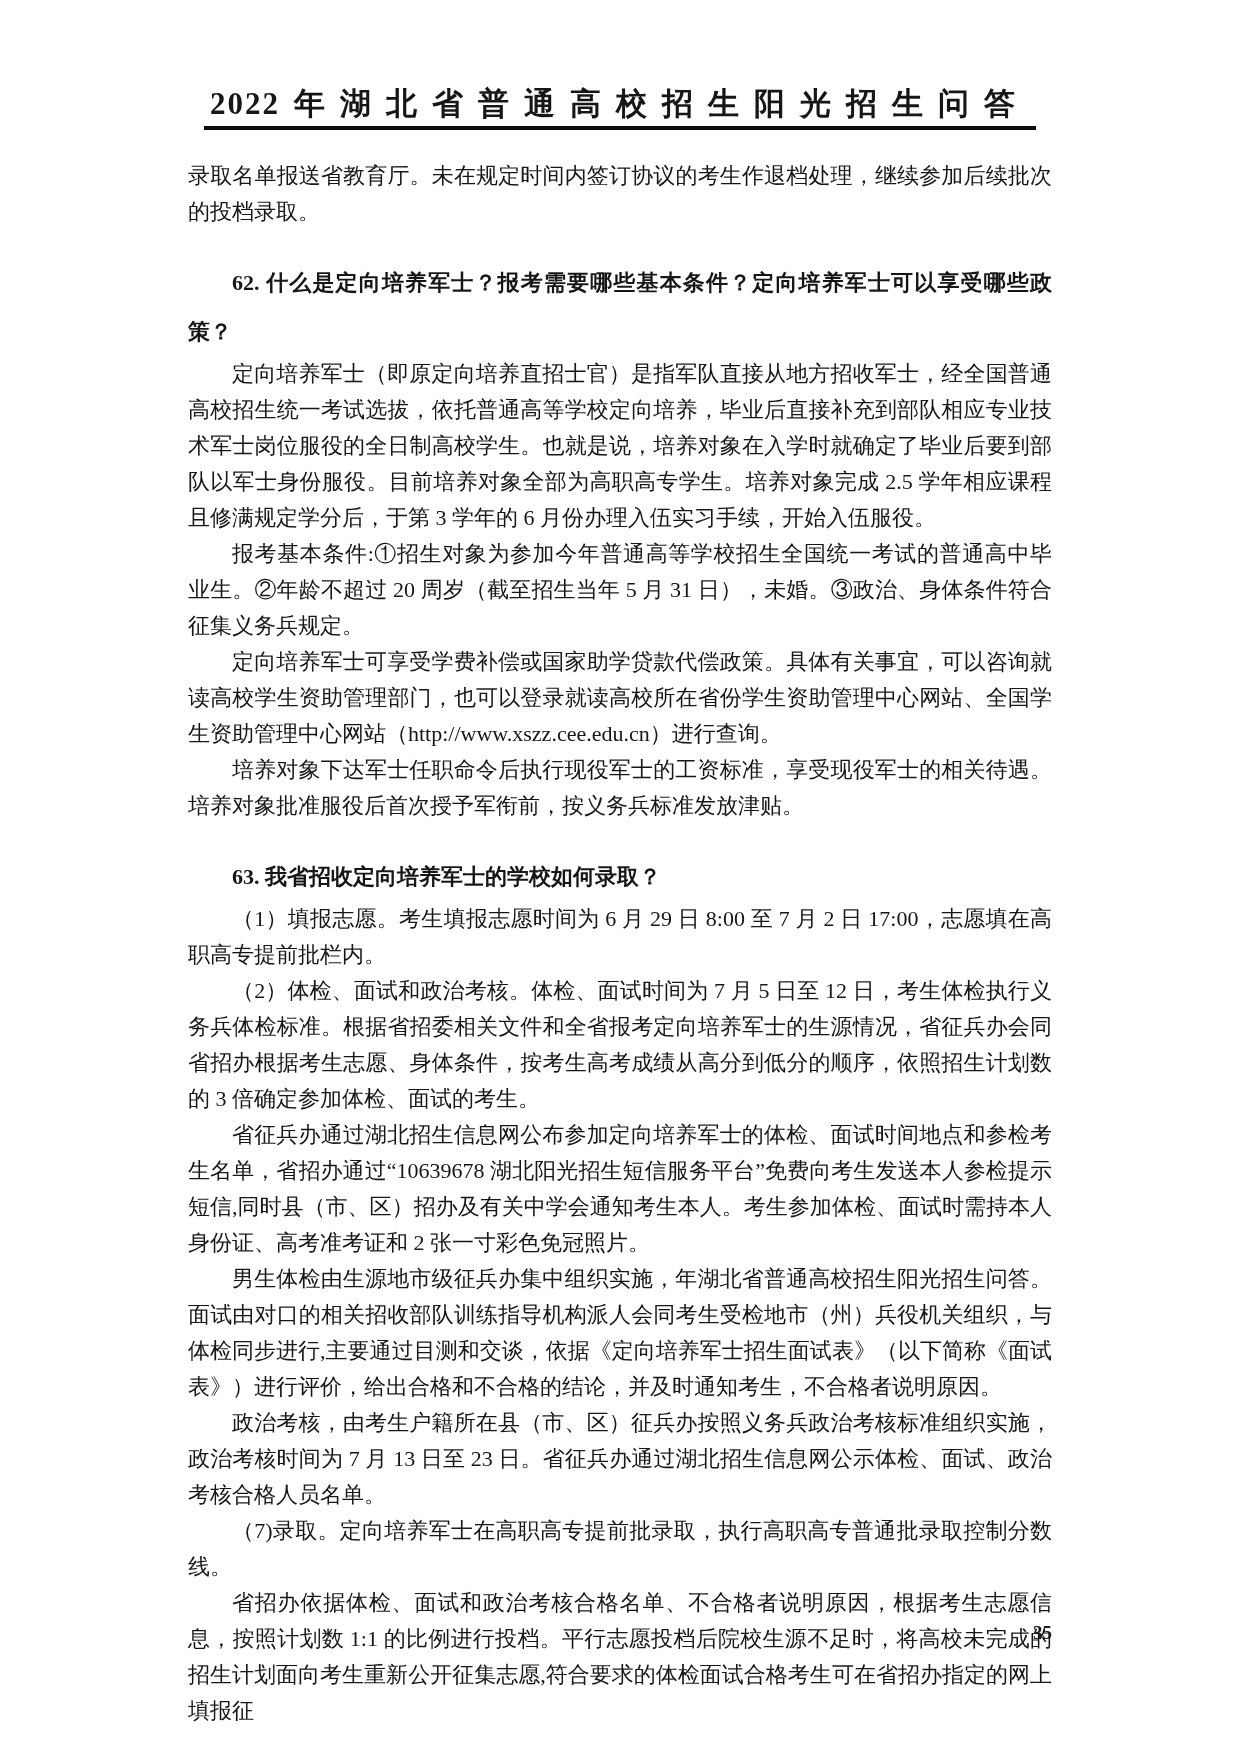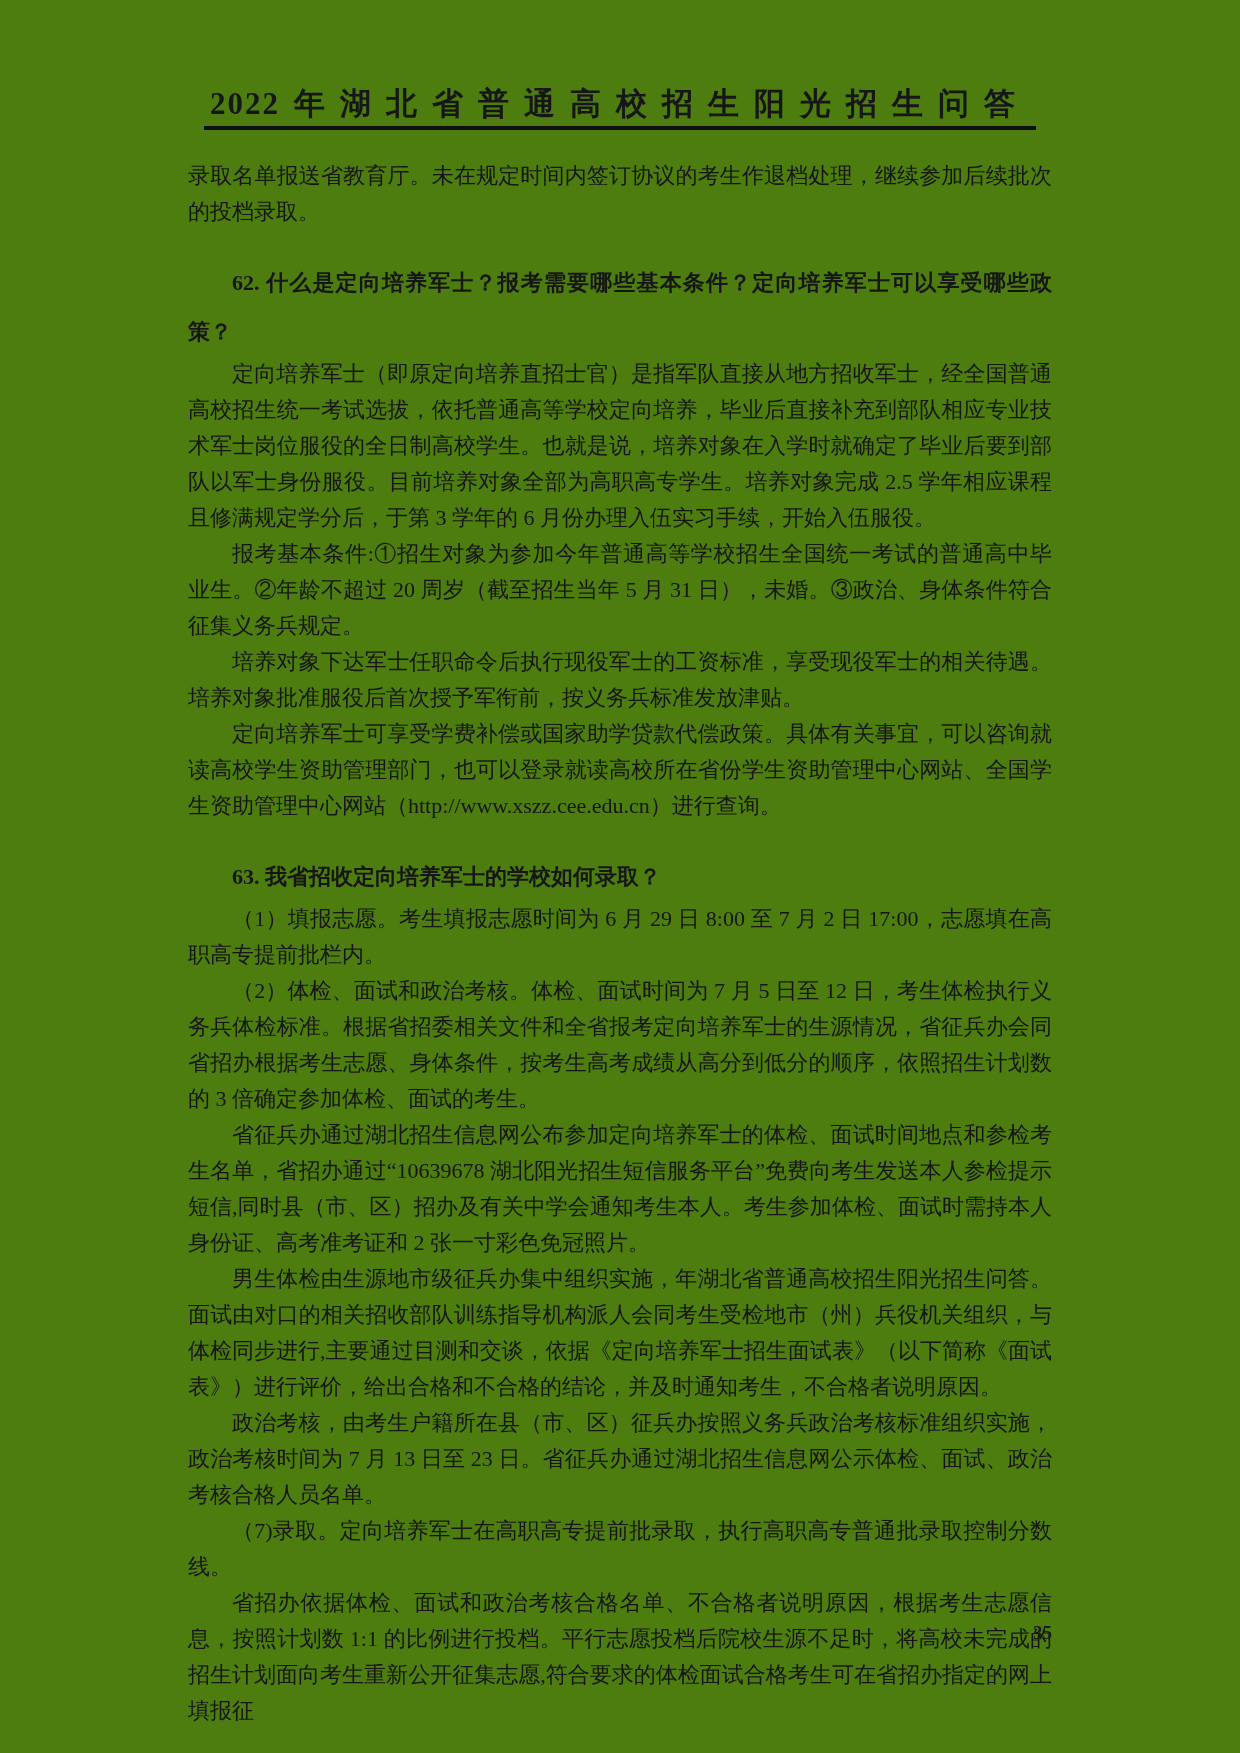--- a/index.html
+++ b/index.html
@@ -5,21 +5,21 @@
   html, body {
     margin: 0;
     padding: 0;
     background: #e8e8e8;
   }
   .page {
     position: relative;
     width: 1240px;
     height: 1753px;
     margin: 0 auto;
-    background: #4d7c0f;
+    background: #ffffff;
     color: #161616;
     font-family: "Liberation Serif", "DejaVu Serif", serif;
     overflow: hidden;
     box-sizing: border-box;
   }
   .header {
     padding-top: 84px;
     text-align: center;
   }
   .doc-title {
@@ -80,22 +80,22 @@
     <h1 class="doc-title"><span class="year">2022</span><span class="rest">年湖北省普通高校招生阳光招生问答</span></h1>
   </div>
 
   <div class="doc-body">
 
     <p class="continuation">录取名单报送省教育厅。未在规定时间内签订协议的考生作退档处理，继续参加后续批次的投档录取。</p>
 
     <h2>62. 什么是定向培养军士？报考需要哪些基本条件？定向培养军士可以享受哪些政策？</h2>
     <p>定向培养军士（即原定向培养直招士官）是指军队直接从地方招收军士，经全国普通高校招生统一考试选拔，依托普通高等学校定向培养，毕业后直接补充到部队相应专业技术军士岗位服役的全日制高校学生。也就是说，培养对象在入学时就确定了毕业后要到部队以军士身份服役。目前培养对象全部为高职高专学生。培养对象完成 2.5 学年相应课程且修满规定学分后，于第 3 学年的 6 月份办理入伍实习手续，开始入伍服役。</p>
     <p>报考基本条件:①招生对象为参加今年普通高等学校招生全国统一考试的普通高中毕业生。②年龄不超过 20 周岁（截至招生当年 5 月 31 日），未婚。③政治、身体条件符合征集义务兵规定。</p>
+    <p>定向培养军士可享受学费补偿或国家助学贷款代偿政策。具体有关事宜，可以咨询就读高校学生资助管理部门，也可以登录就读高校所在省份学生资助管理中心网站、全国学生资助管理中心网站（http://www.xszz.cee.edu.cn）进行查询。</p>
     <p>培养对象下达军士任职命令后执行现役军士的工资标准，享受现役军士的相关待遇。培养对象批准服役后首次授予军衔前，按义务兵标准发放津贴。</p>
-    <p>定向培养军士可享受学费补偿或国家助学贷款代偿政策。具体有关事宜，可以咨询就读高校学生资助管理部门，也可以登录就读高校所在省份学生资助管理中心网站、全国学生资助管理中心网站（http://www.xszz.cee.edu.cn）进行查询。</p>
 
     <h2>63. 我省招收定向培养军士的学校如何录取？</h2>
     <p>（1）填报志愿。考生填报志愿时间为 6 月 29 日 8:00 至 7 月 2 日 17:00，志愿填在高职高专提前批栏内。</p>
     <p>（2）体检、面试和政治考核。体检、面试时间为 7 月 5 日至 12 日，考生体检执行义务兵体检标准。根据省招委相关文件和全省报考定向培养军士的生源情况，省征兵办会同省招办根据考生志愿、身体条件，按考生高考成绩从高分到低分的顺序，依照招生计划数的 3 倍确定参加体检、面试的考生。</p>
     <p>省征兵办通过湖北招生信息网公布参加定向培养军士的体检、面试时间地点和参检考生名单，省招办通过“10639678 湖北阳光招生短信服务平台”免费向考生发送本人参检提示短信,同时县（市、区）招办及有关中学会通知考生本人。考生参加体检、面试时需持本人身份证、高考准考证和 2 张一寸彩色免冠照片。</p>
     <p>男生体检由生源地市级征兵办集中组织实施，年湖北省普通高校招生阳光招生问答。面试由对口的相关招收部队训练指导机构派人会同考生受检地市（州）兵役机关组织，与体检同步进行,主要通过目测和交谈，依据《定向培养军士招生面试表》（以下简称《面试表》）进行评价，给出合格和不合格的结论，并及时通知考生，不合格者说明原因。</p>
     <p>政治考核，由考生户籍所在县（市、区）征兵办按照义务兵政治考核标准组织实施，政治考核时间为 7 月 13 日至 23 日。省征兵办通过湖北招生信息网公示体检、面试、政治考核合格人员名单。</p>
     <p>（7)录取。定向培养军士在高职高专提前批录取，执行高职高专普通批录取控制分数线。</p>
     <p>省招办依据体检、面试和政治考核合格名单、不合格者说明原因，根据考生志愿信息，按照计划数 1:1 的比例进行投档。平行志愿投档后院校生源不足时，将高校未完成的招生计划面向考生重新公开征集志愿,符合要求的体检面试合格考生可在省招办指定的网上填报征</p>
 

